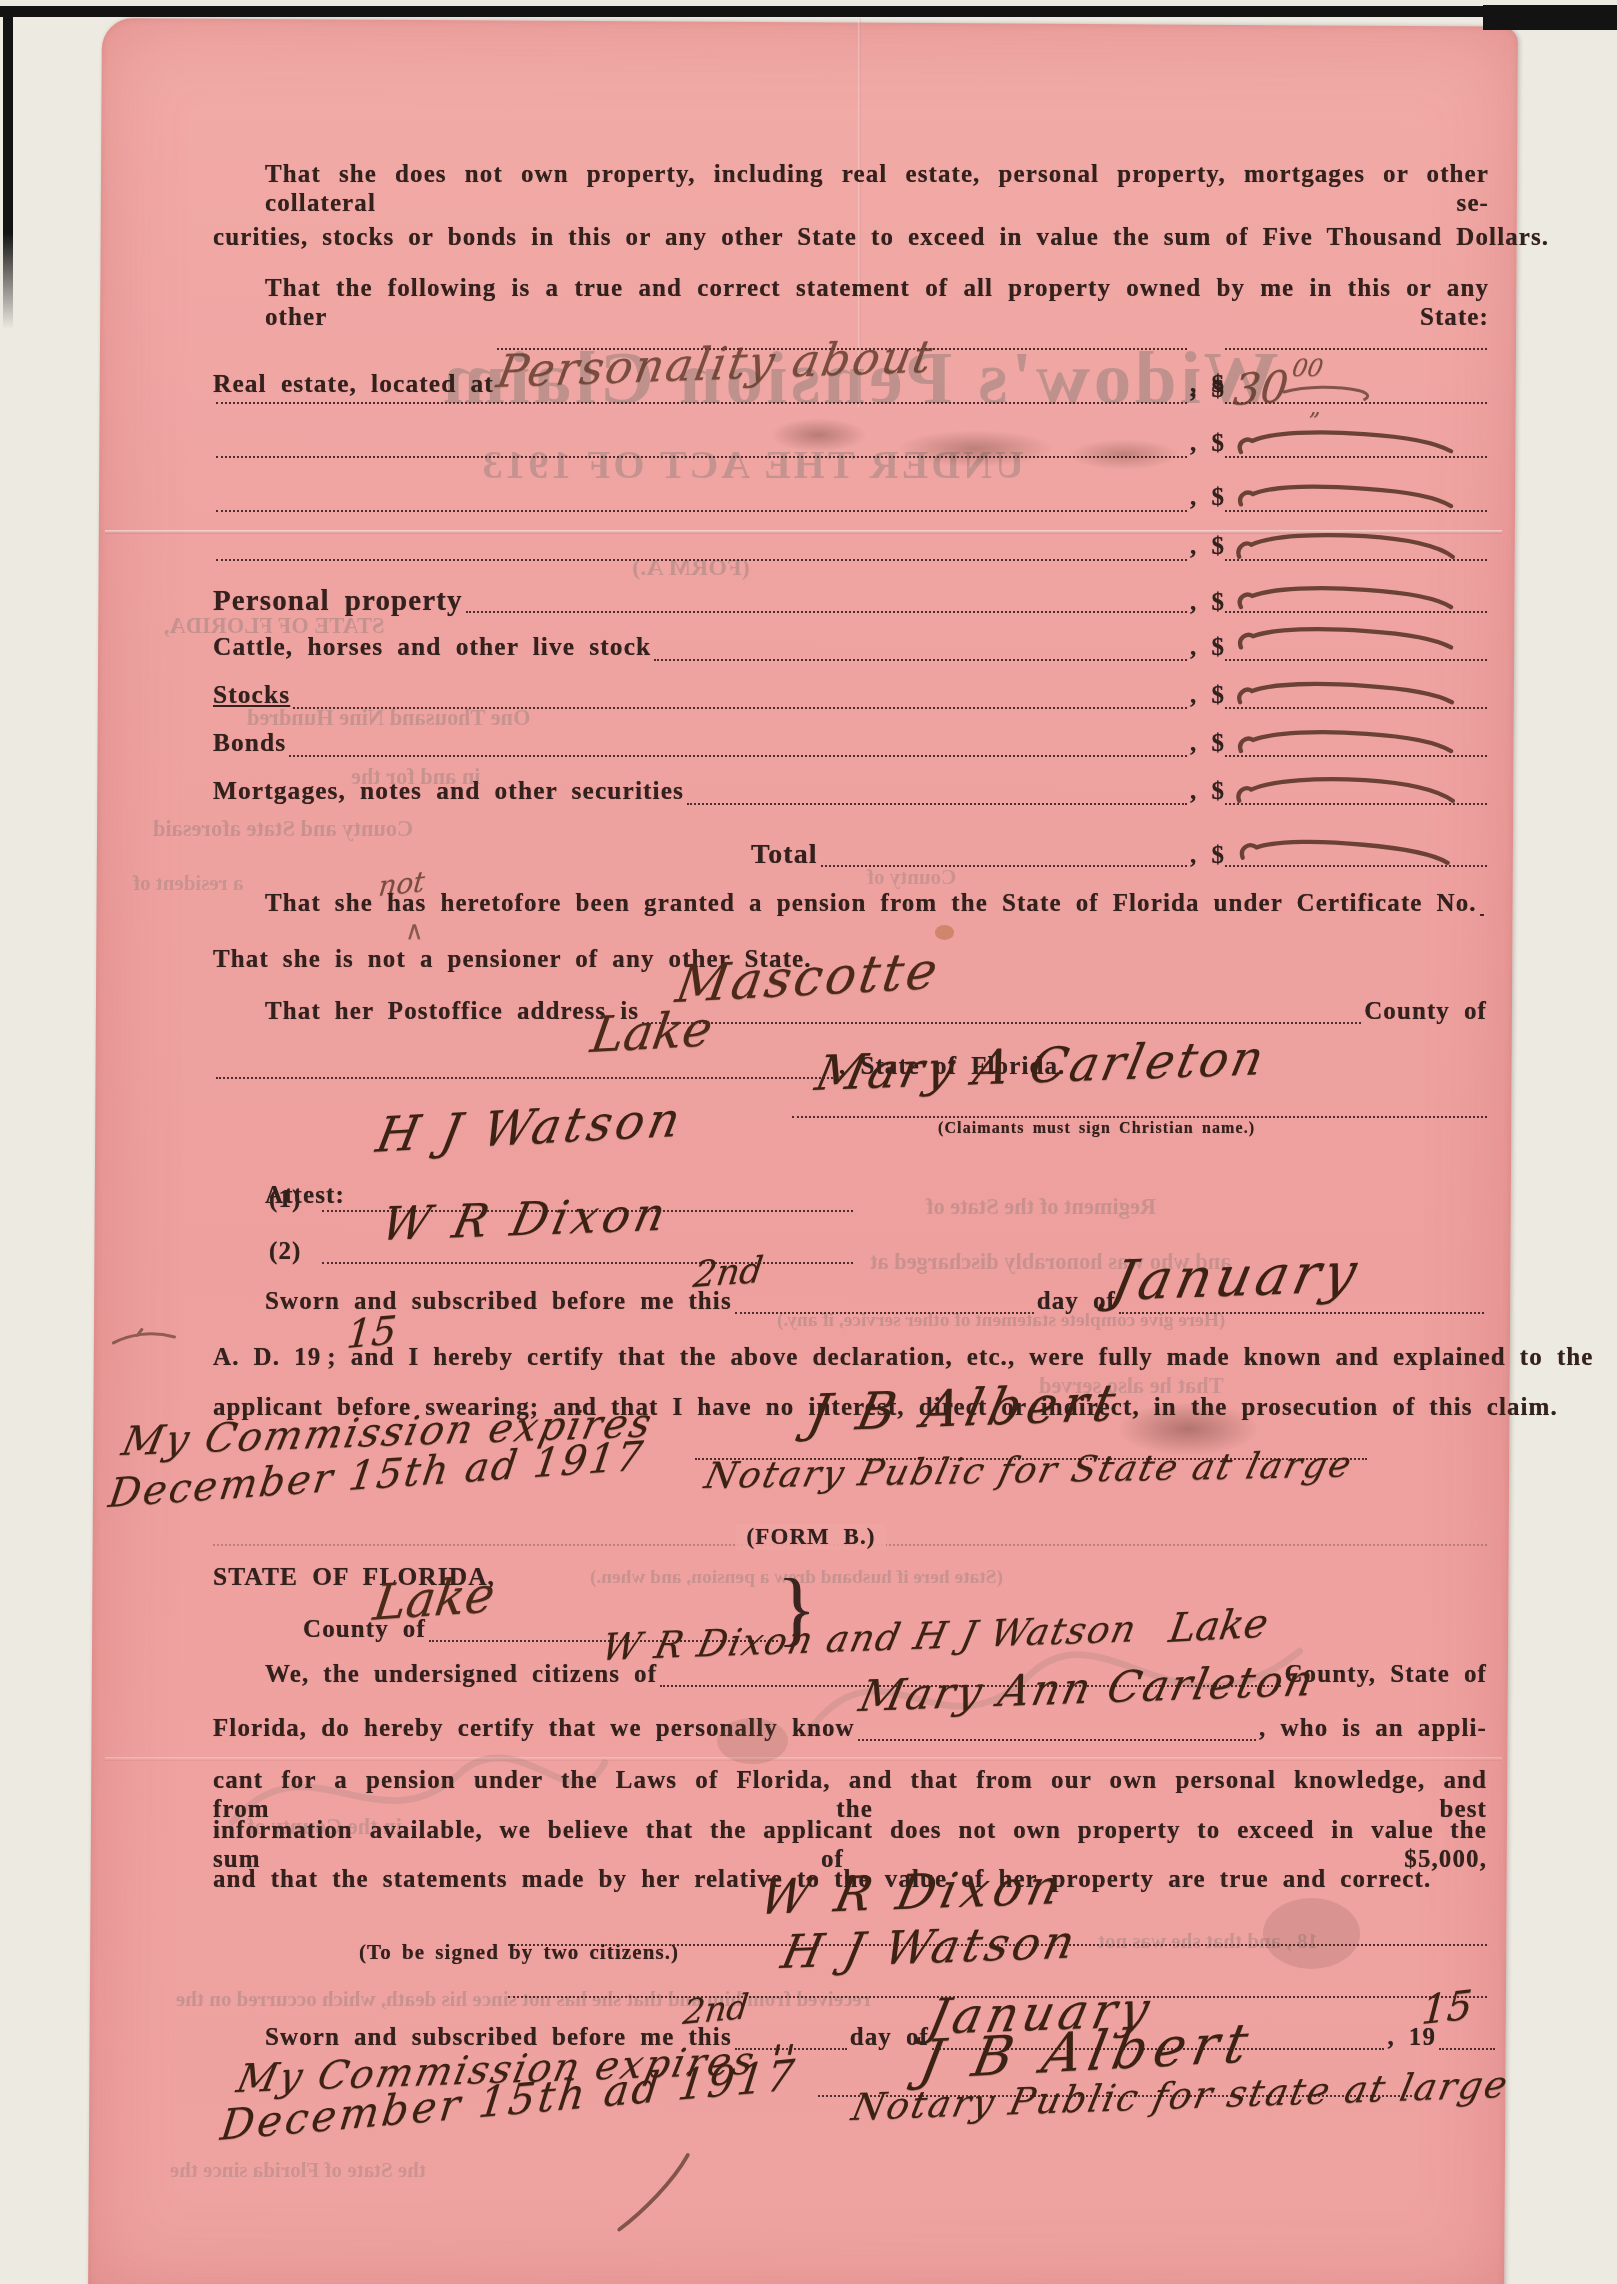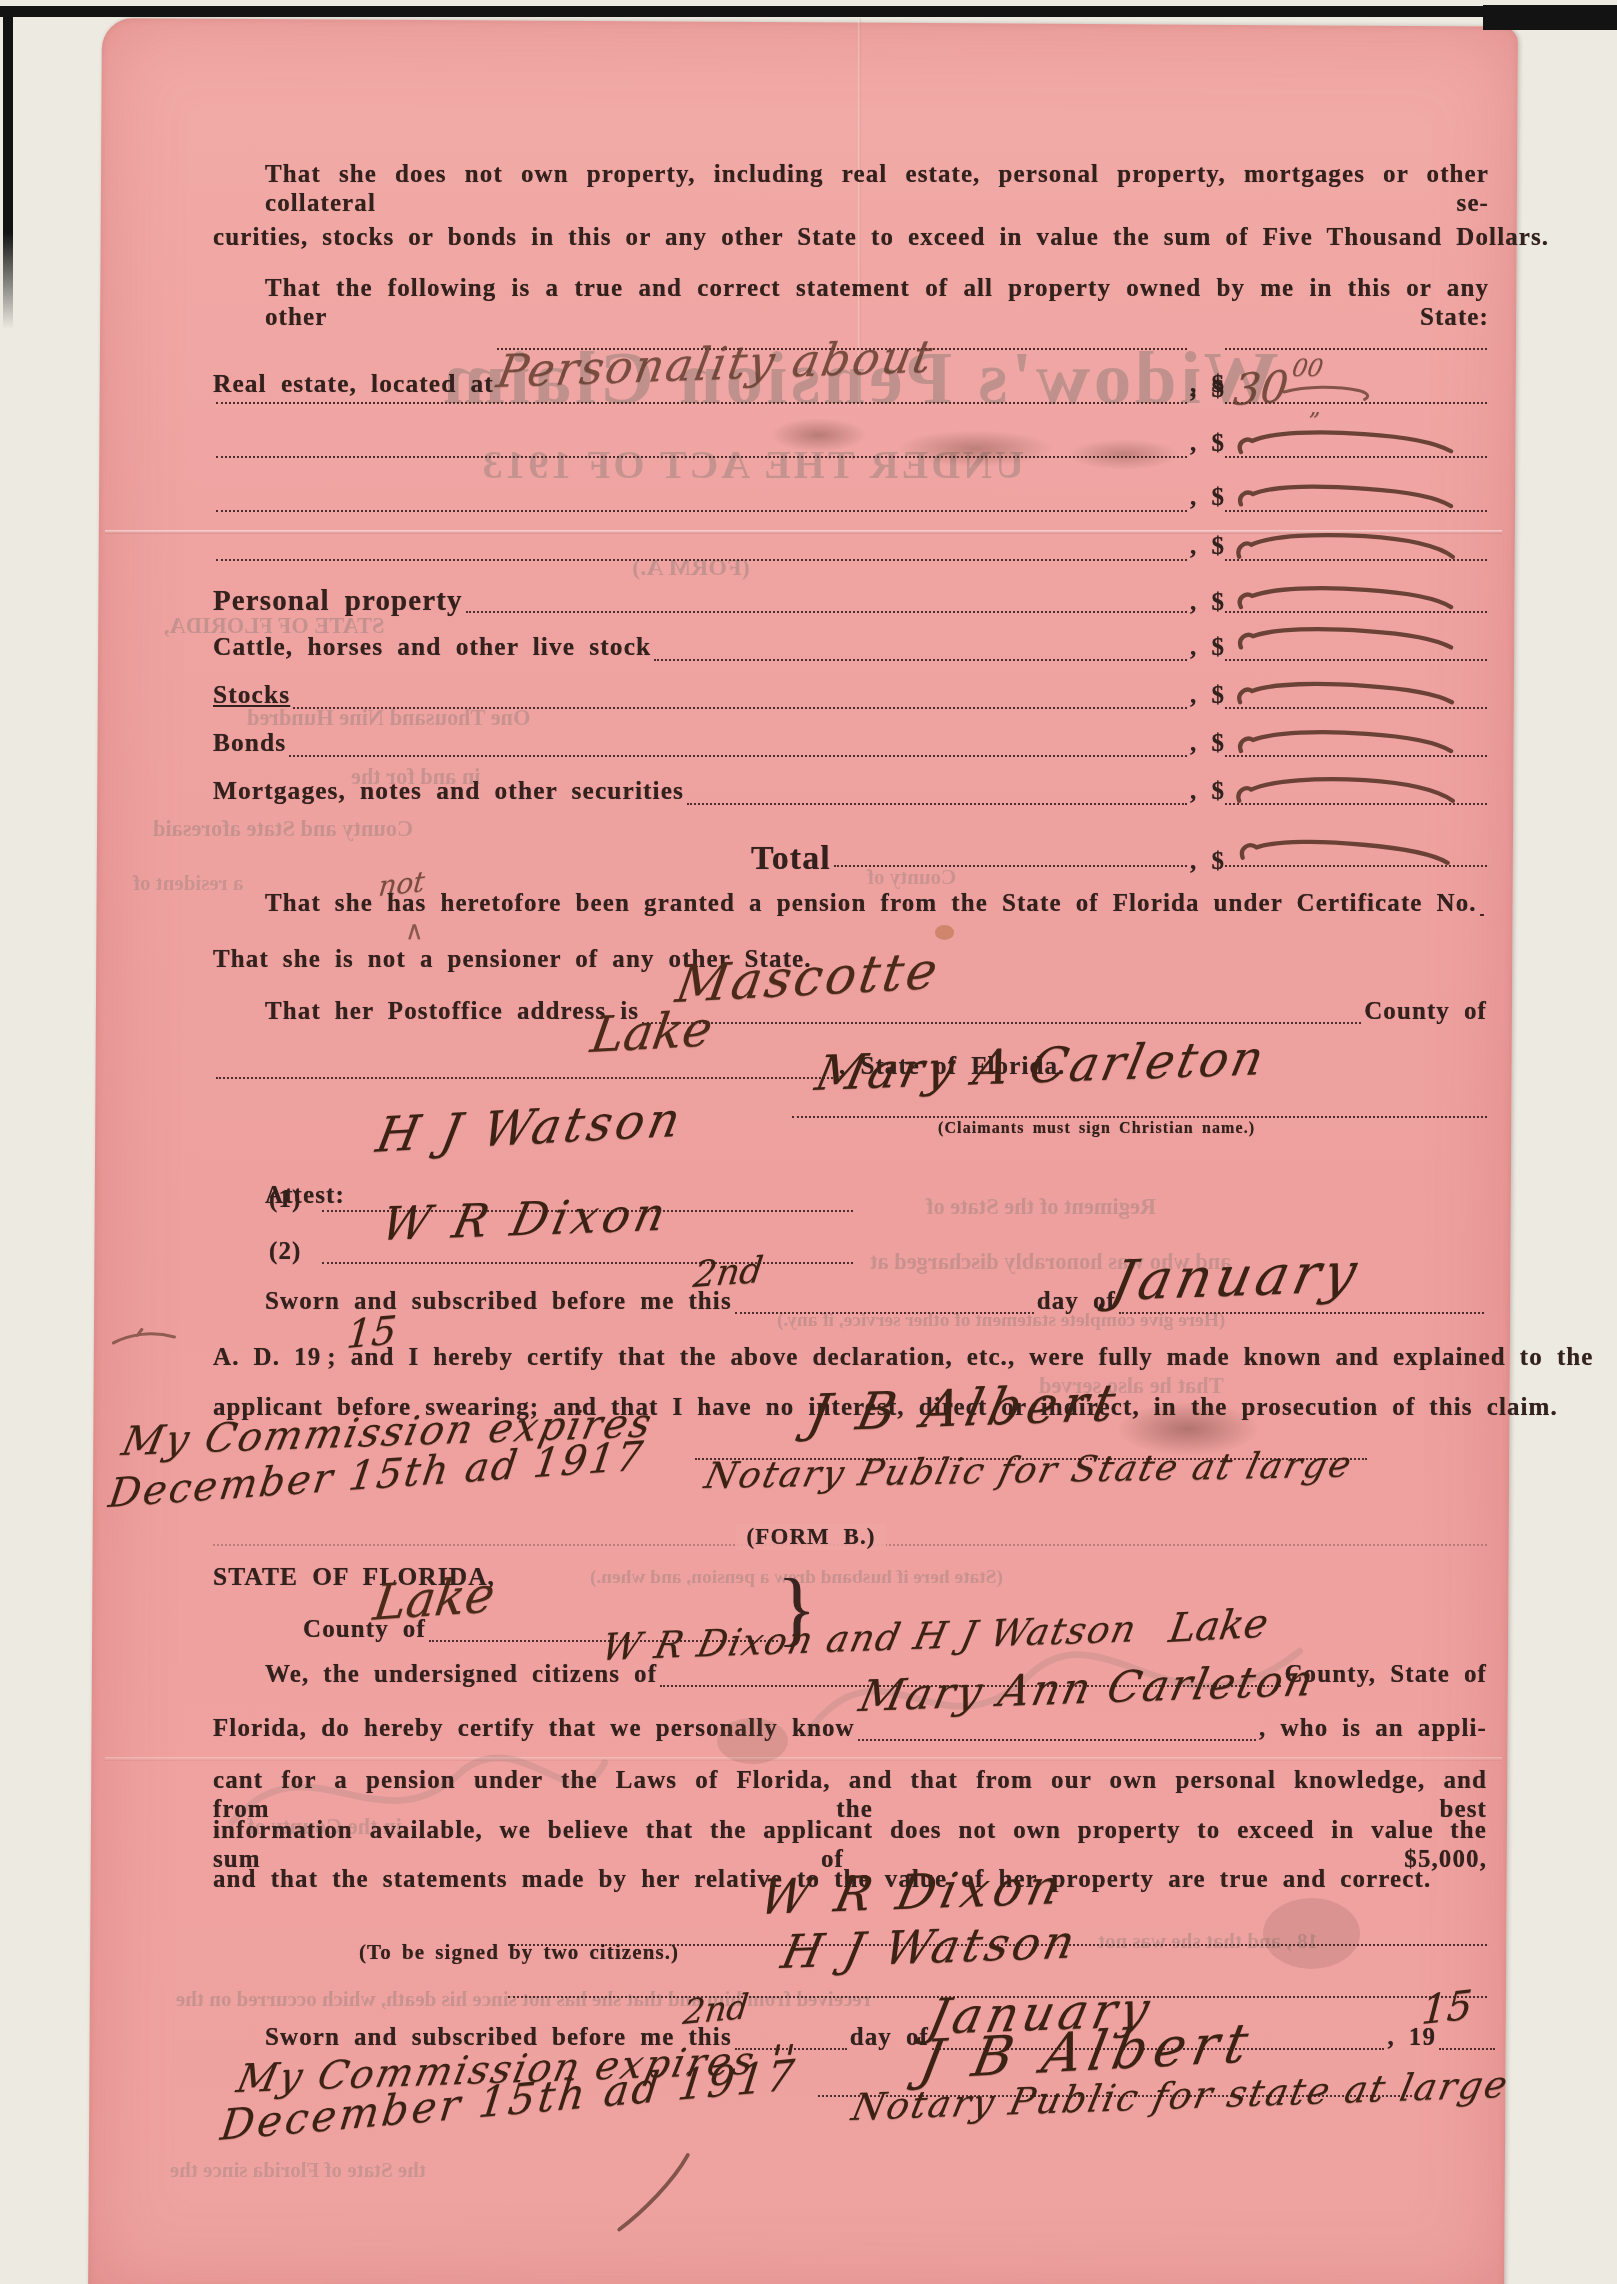--- a/index.html
+++ b/index.html
@@ -175,21 +175,21 @@
     <span class="pr" style="font-size:25.4px;">Mortgages, notes and other securities</span>
     <span class="lead grow"></span>
     <span class="pr">, $</span>
     <span class="tail">
       <svg class="fl" viewBox="0 0 260 36">
           <path d="M6,30 C2,20 12,12 20,17 C44,6 98,3 152,6 C198,9 236,17 254,30"></path>
         </svg>
     </span>
   </div>
   <div class="line" style="left:213px;top:838px;width:1274px;height:33px;">
-    <span class="pr" style="font-size:34px;margin-left:538px;">Total</span>
+    <span class="pr" style="font-size:28px;margin-left:538px;">Total</span>
     <span class="lead grow"></span>
     <span class="pr">, $</span>
     <span class="tail">
       <svg class="fl" viewBox="0 0 260 36">
           <path d="M10,24 C6,12 18,6 26,12 C50,4 102,4 150,9 C196,13 230,19 248,30"></path>
         </svg>
     </span>
   </div>
 
   <span class="hw faded" style="left:493px;top:345px;font-size:45px;letter-spacing:2.2px;transform:rotate(-2deg) skewX(-12deg);">Personality about</span>

